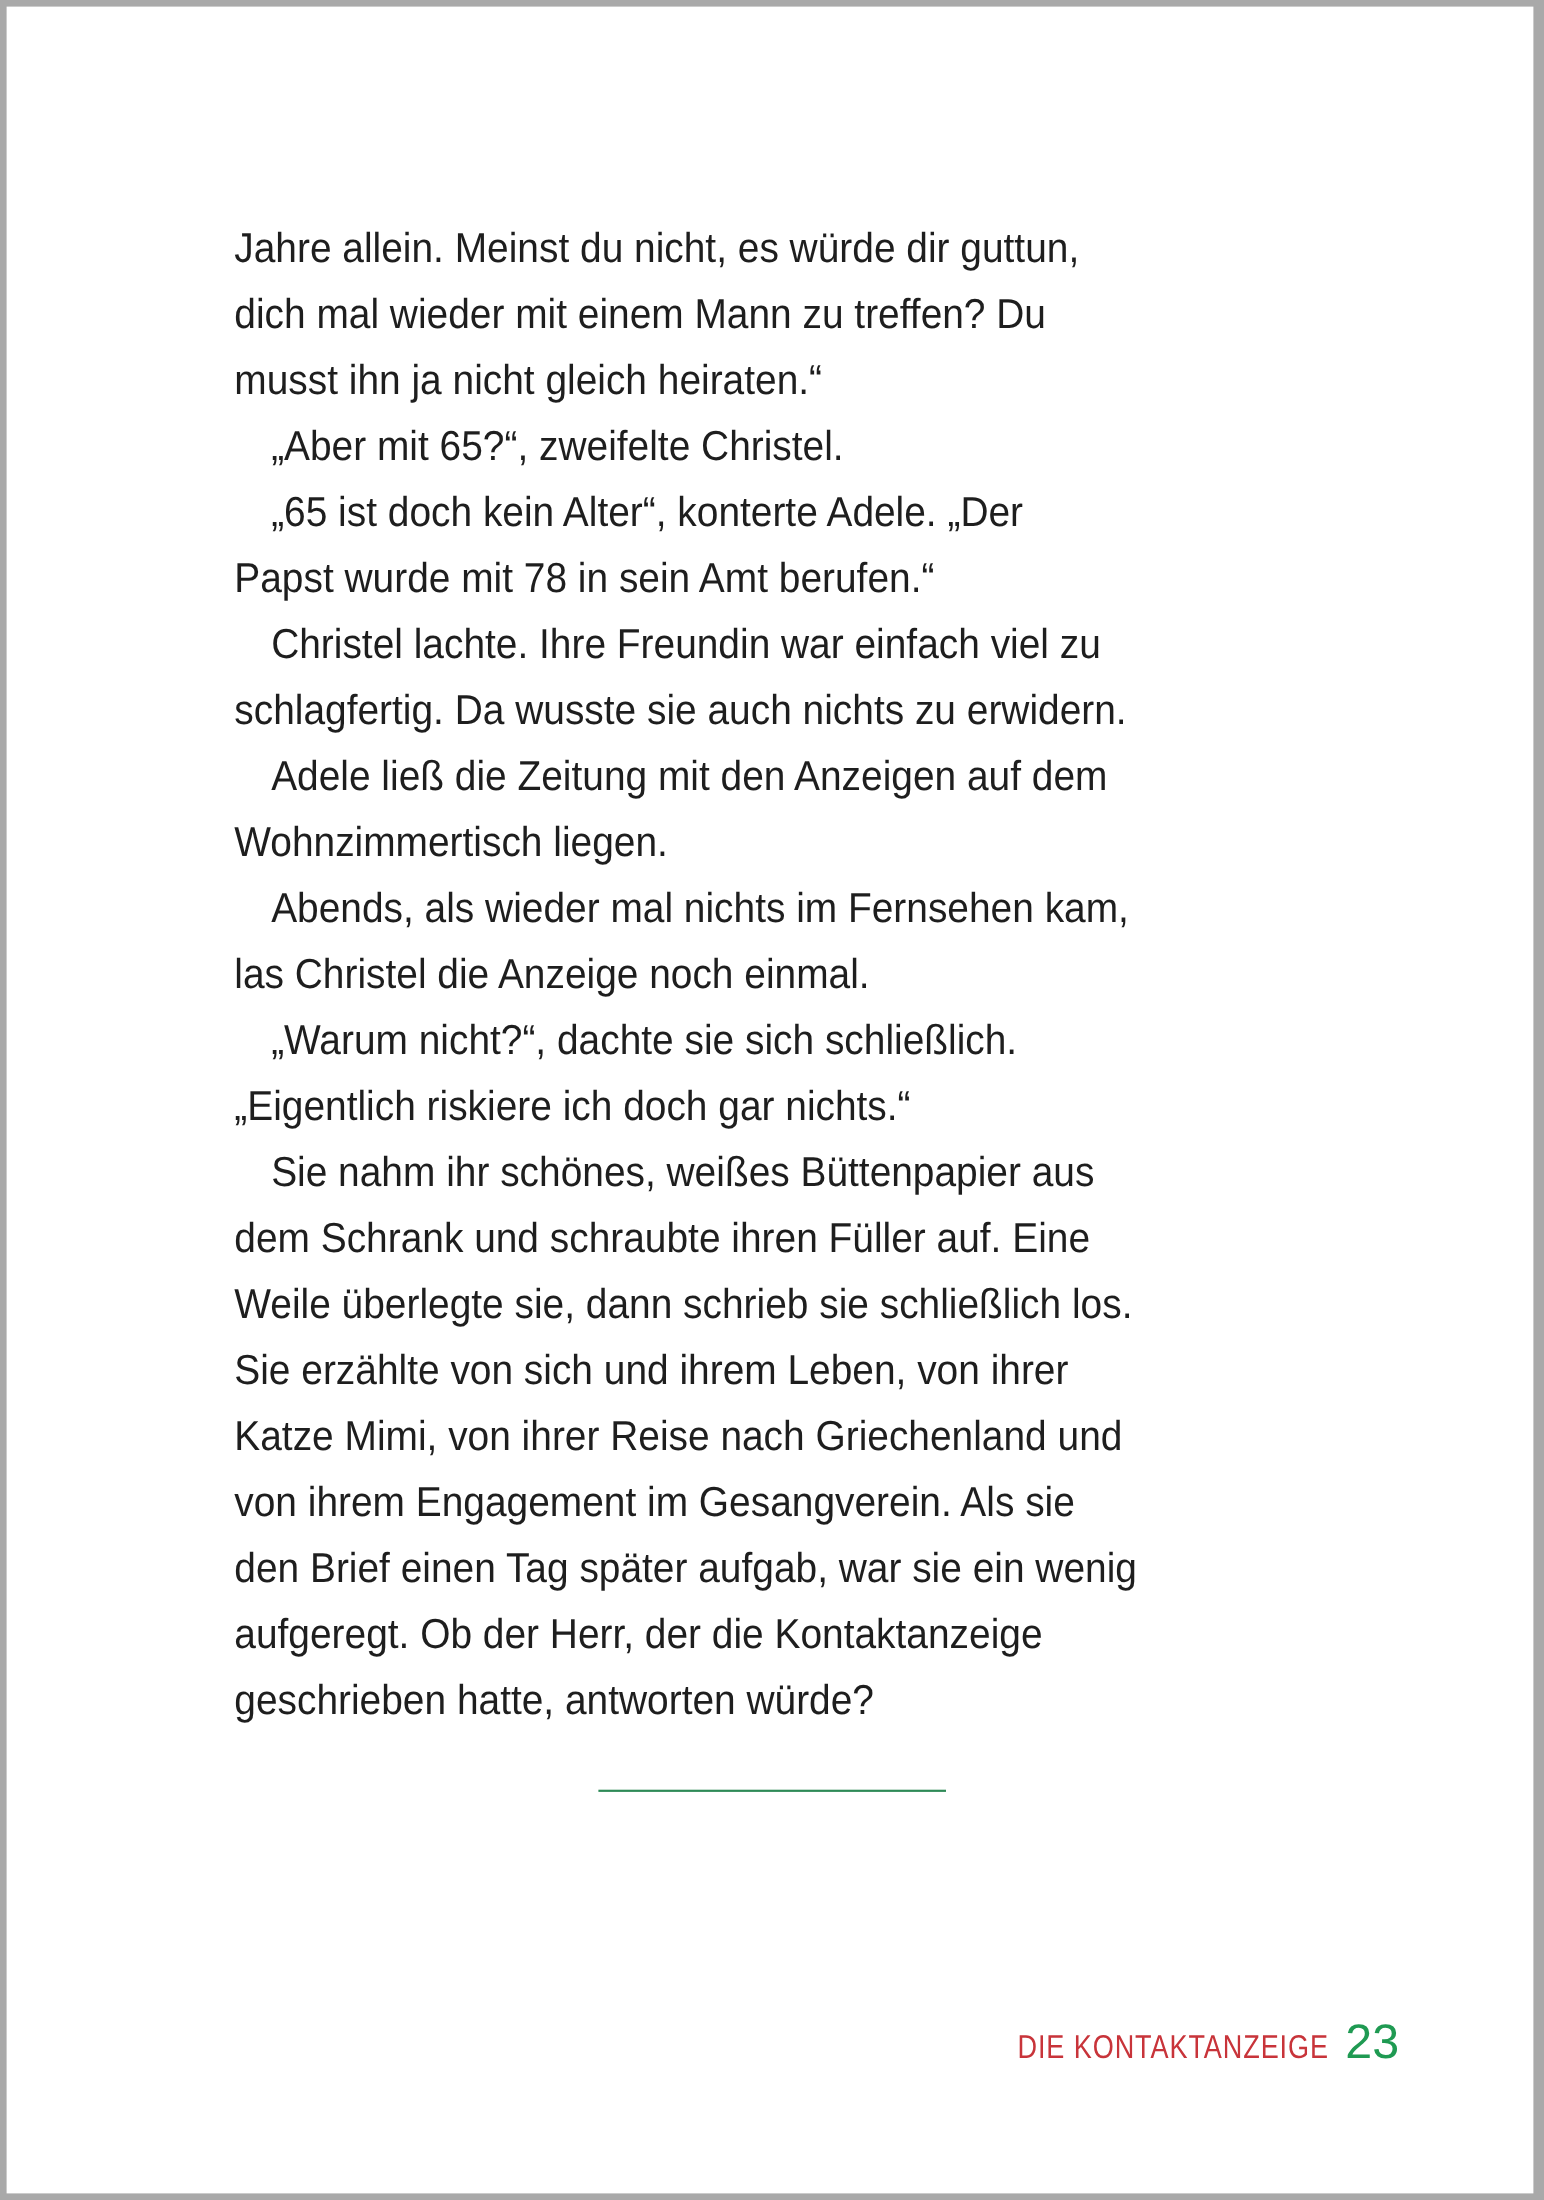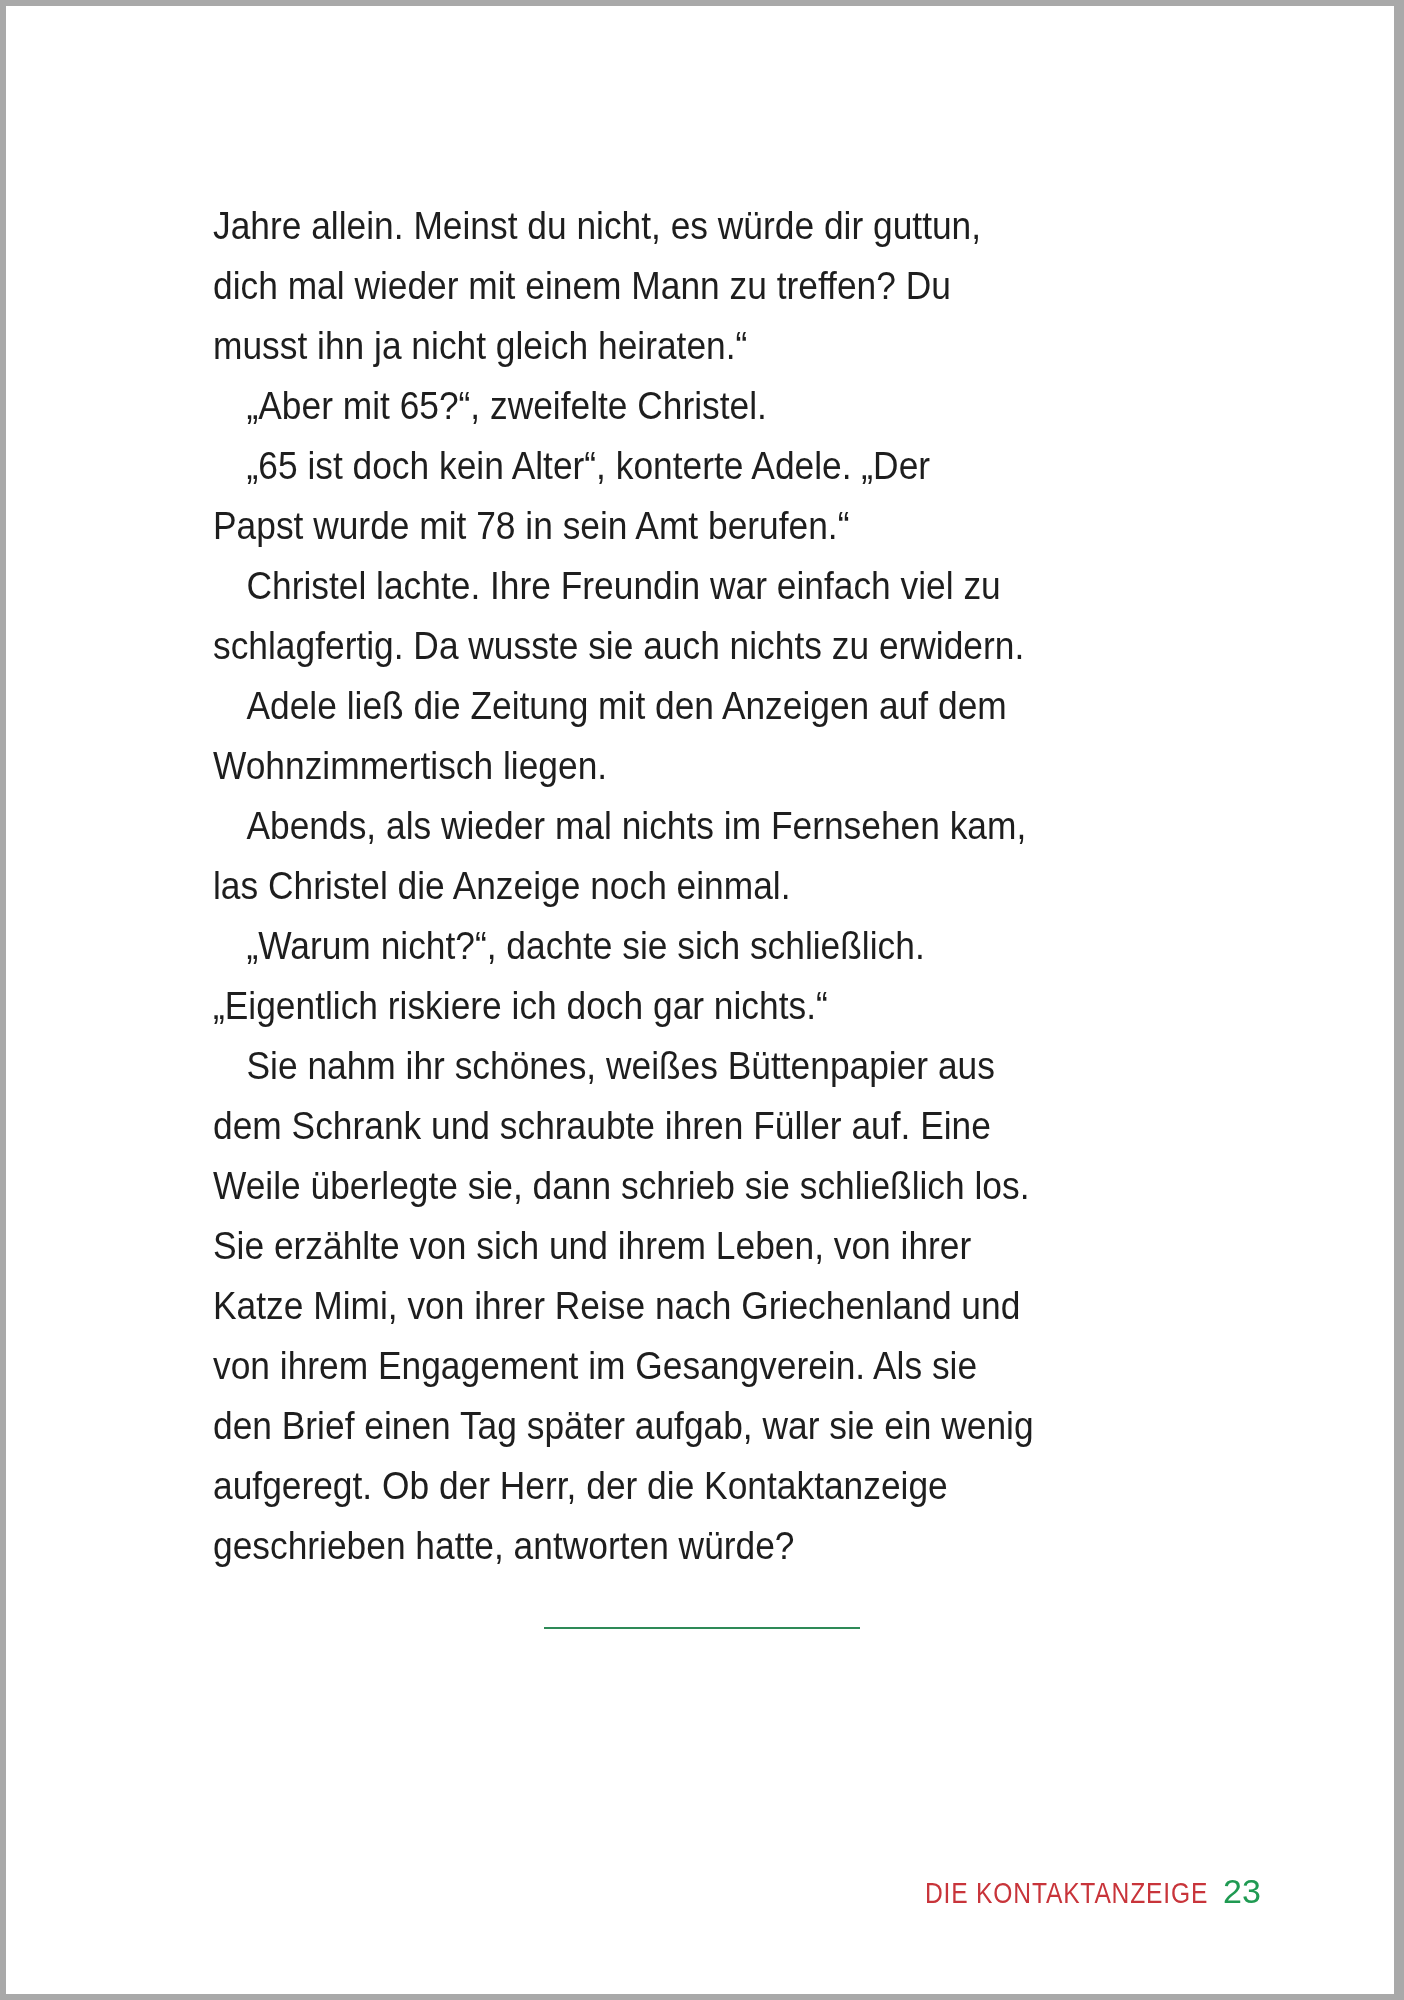--- a/index.html
+++ b/index.html
@@ -65,23 +65,22 @@
       letter-spacing: 1px;
       transform: scaleX(0.82);
       transform-origin: left center;
       display: inline-block;
       white-space: nowrap;
       font-weight: normal;
       width: 298px;
     }
     .page-number {
       color: #1f9a52;
-      font-size: 34px;
+      font-size: 44px;
       margin-left: 0px;
-      margin-top: 40px;
     }
   </style>
 </head>
 <body>
 
 <div class="page">
   <div class="body-text">
     <span class="line">Jahre allein. Meinst du nicht, es würde dir guttun,</span>
     <span class="line">dich mal wieder mit einem Mann zu treffen? Du</span>
     <span class="line">musst ihn ja nicht gleich heiraten.“</span>

